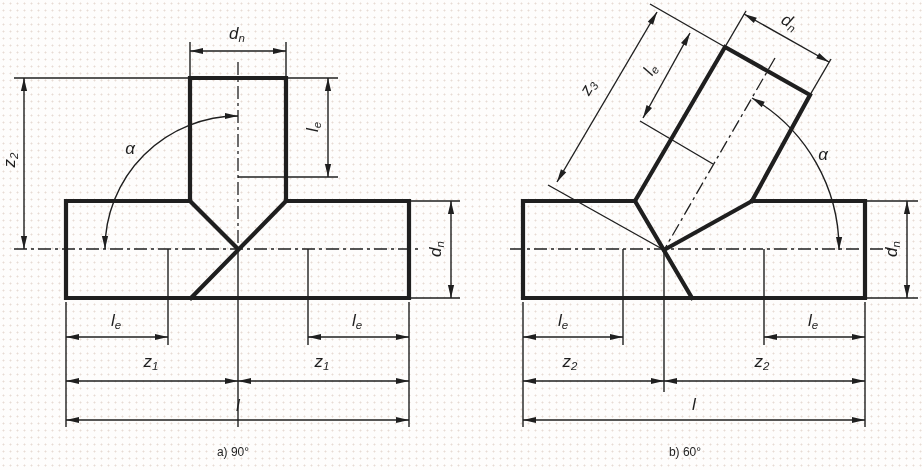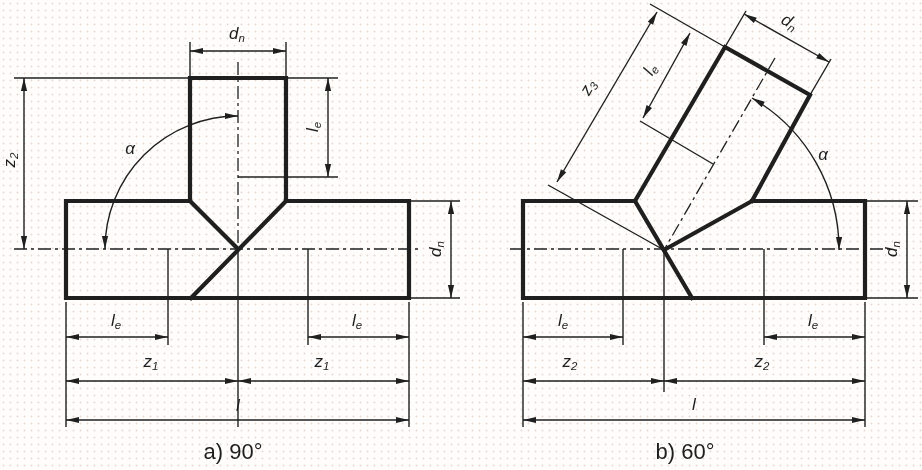--- a/index.html
+++ b/index.html
@@ -26,21 +26,21 @@
     line-height:1;
   }
   .lbl sub{font-size:11.5px;font-style:italic;vertical-align:-3px;line-height:1;}
   .r90{transform:translate(-50%,-50%) rotate(-90deg);}
   .r60{transform:translate(-50%,-50%) rotate(-60deg);}
   .r30{transform:translate(-50%,-50%) rotate(30deg);}
   .caption{
     position:absolute;
     font-family:"Liberation Sans",sans-serif;
     font-style:normal;
-    font-size:22px;
+    font-size:12px;
     color:#1e1e1e;
     white-space:nowrap;
     transform:translate(-50%,-50%);
   }
   .thick{stroke:#1f1f1f;stroke-width:4.2;fill:none;stroke-linecap:square;}
   .thin{stroke:#1f1f1f;stroke-width:1.4;fill:none;}
   .cl{stroke:#1f1f1f;stroke-width:1.3;fill:none;stroke-dasharray:13 4 3 4;}
   .dim{stroke:#1f1f1f;stroke-width:1.4;fill:none;
        marker-start:url(#arr);marker-end:url(#arr);}
 </style>

